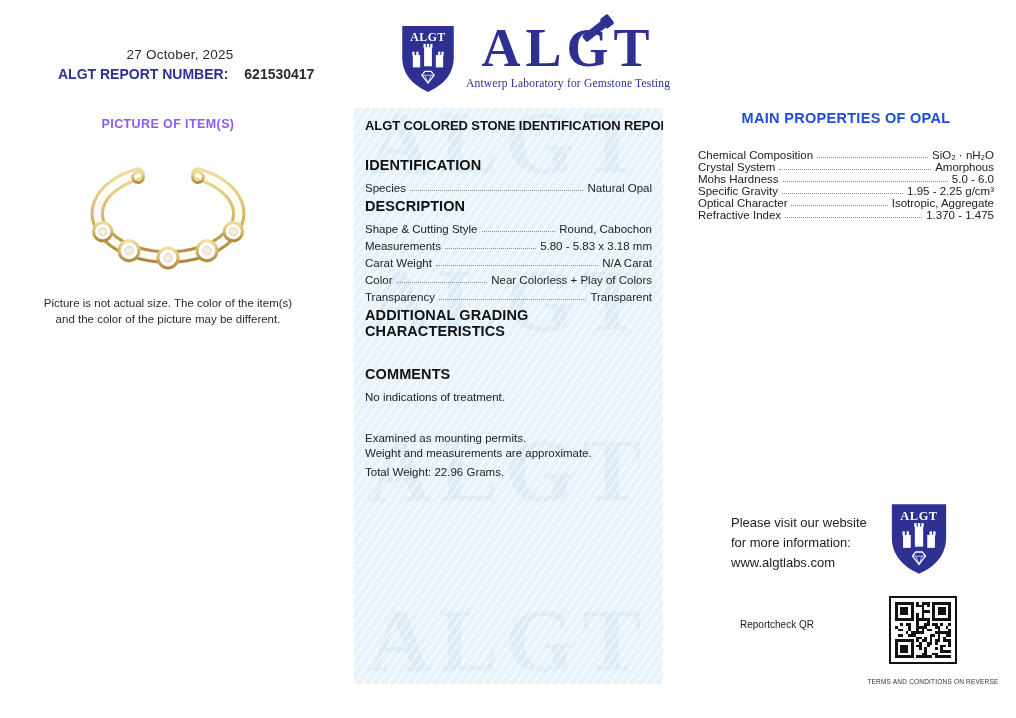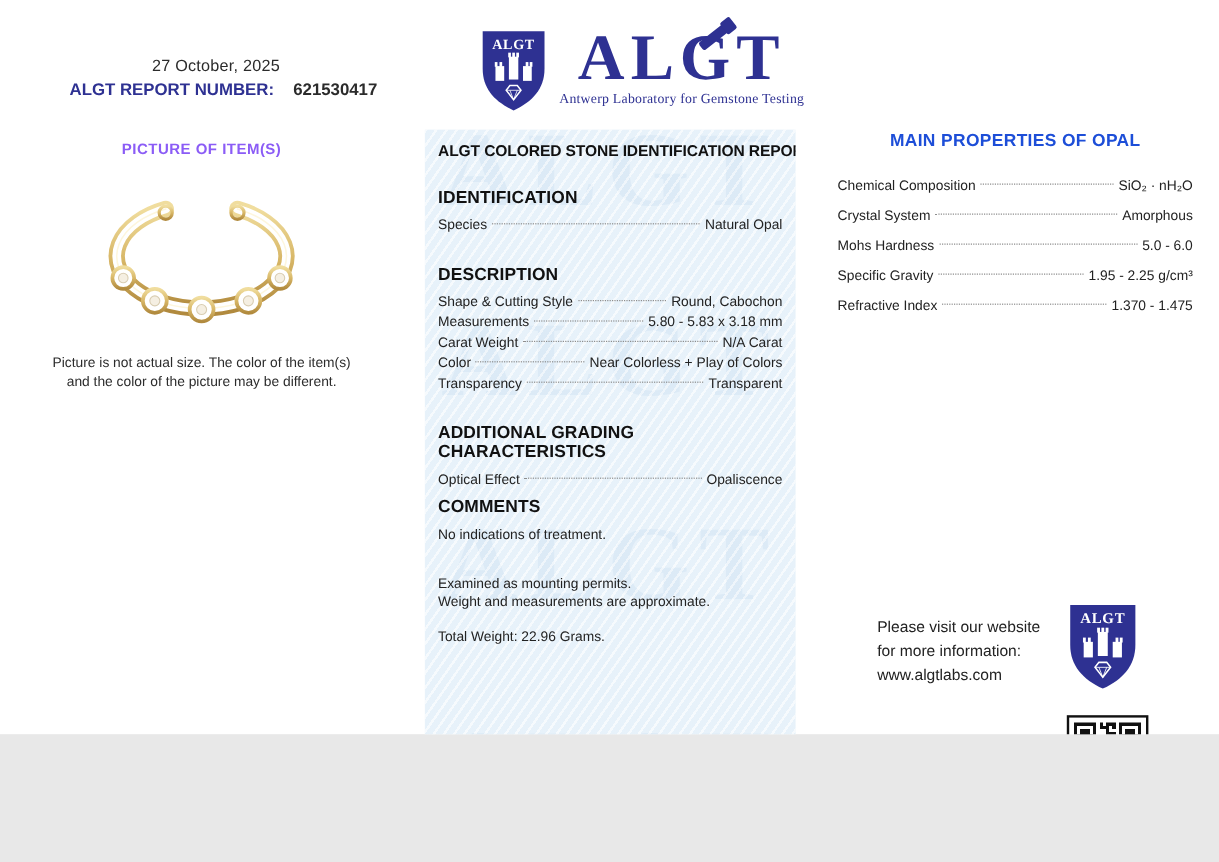--- a/index.html
+++ b/index.html
@@ -1,20 +1,20 @@
 <!DOCTYPE html>
 <html style="--navy: #2e3192; --panel_bg: #edf5fb; --text: #1d1d1d; --gold: #c9a24b;"><head>
 <meta charset="utf-8">
 <style>
   :root{
     --navy:#2e3192; --panel_bg:#edf5fb; --text:#1d1d1d; --gold:#c9a24b;
   }
   *{box-sizing:border-box;margin:0;padding:0}
   body{background:#e8e8e8;font-family:"Liberation Sans",sans-serif}
-  .page{position:relative;width:1016px;height:612px;background:#ffffff;overflow:hidden;color:var(--text)}
+  .page{position:relative;width:1016px;height:718px;background:#ffffff;overflow:hidden;color:var(--text)}
 
   
   .hdr-left{position:absolute;left:58px;top:47px;width:244px;text-align:center}
   .date{font-size:13.5px;color:#2b2b2b;margin-bottom:4px;letter-spacing:0.2px}
   .repno{font-size:14px;font-weight:bold;white-space:nowrap}
   .repno-label{color:var(--navy)}
   .repno-value{color:#2b2b2b;margin-left:16px}
 
   
   .logo{position:absolute;left:400px;top:24px;display:flex;align-items:flex-start;gap:10px}
@@ -30,36 +30,36 @@
   .pic-heading{font-size:12.5px;font-weight:bold;letter-spacing:0.4px;color:#8b5cf6}
   .ring-box{margin:8px auto 0;width:210px;height:140px;display:flex;align-items:center;justify-content:center}
   .disclaimer{margin-top:16px;font-size:11.5px;color:#2c2c2c;line-height:1.4}
 
   
   .panel{position:absolute;left:354px;top:108px;width:309px;height:576px;background:var(--panel_bg);overflow:hidden}
   .panel::after{content:"";position:absolute;inset:0;background:repeating-linear-gradient(125deg,rgba(255,255,255,0.5) 0 2px,rgba(214,232,247,0.25) 2px 7px);pointer-events:none}
   .wm{position:absolute;left:0;right:0;text-align:center;font-family:"Liberation Serif",serif;font-weight:bold;font-size:88px;letter-spacing:8px;color:rgba(125,172,219,0.13);user-select:none}
   .panel-inner{position:relative;z-index:2;padding:10px 11px 0}
   .panel-title{font-size:13px;font-weight:bold;color:#111;letter-spacing:-0.1px;white-space:nowrap}
-  .sec{font-size:14.5px;font-weight:bold;color:#111;margin-top:27px;letter-spacing:0.1px}
-  .row{display:flex;align-items:center;font-size:11.5px;color:#222;margin-top:5px}
+  .sec{font-size:14.5px;font-weight:bold;color:#111;margin-top:4px;letter-spacing:0.1px}
+  .row{display:flex;align-items:flex-end;font-size:11.5px;color:#222;margin-top:5px}
   .sec + .row{margin-top:9px}
   .row .lbl{white-space:nowrap}
   .row .dots{flex:1;border-bottom:1.4px dotted #8d8d8d;margin:0 4px 3px}
   .row .val{white-space:nowrap}
   .cmt{font-size:11.5px;color:#222}
   .cmt.g1{margin-top:9px}
   .cmt.g2{margin-top:29px}
   .cmt.g3{margin-top:3px}
-  .cmt.g4{margin-top:17px}
+  .cmt.g4{margin-top:7px}
 
   
   .props{position:absolute;left:698px;top:110px;width:296px}
   .props-title{text-align:center;font-size:14.5px;font-weight:bold;color:#1d4ed8;letter-spacing:0.3px}
-  .props .row{margin-top:13px}
+  .props .row{margin-top:0}
   .props-title + .row{margin-top:23px}
 
   
   .site{position:absolute;left:731px;top:503px;display:flex;gap:22px;align-items:flex-start}
   .site-text{font-size:13px;line-height:1.55;color:#222;padding-top:10px}
   .site .shield-svg{width:60px;height:72px}
   .reportcheck{position:absolute;left:740px;top:619px;font-size:10px;color:#222}
   .qr-frame{position:absolute;left:889px;top:596px;width:68px;height:68px;border:2px solid #111;background:#fff;padding:4px}
   .qr-frame svg{width:100%;height:100%;display:block}
   .terms{position:absolute;left:866px;top:678px;width:134px;text-align:center;font-size:6.5px;color:#333;letter-spacing:0.2px;white-space:nowrap}
@@ -187,27 +187,22 @@
         <span class="dots"></span>
         <span class="val">Near Colorless + Play of Colors</span>
       </div>
       <div class="row">
         <span class="lbl">Transparency</span>
         <span class="dots"></span>
         <span class="val">Transparent</span>
       </div>
 
       <div class="sec">ADDITIONAL GRADING CHARACTERISTICS</div>
-      <div class="row">
-        <span class="lbl">Optical Effect</span>
-        <span class="dots"></span>
-        <span class="val">Opaliscence</span>
-      </div>
-
-      <div class="sec" style="margin-top:9px">COMMENTS</div>
+
+      <div class="sec" style="margin-top:27px">COMMENTS</div>
       <div class="cmt g1">No indications of treatment.</div>
       <div class="cmt g2">Examined as mounting permits.</div>
       <div class="cmt g3">Weight and measurements are approximate.</div>
       <div class="cmt g4">Total Weight: 22.96 Grams.</div>
     </div>
   </div>
 
   <div class="props">
     <div class="props-title">MAIN PROPERTIES OF OPAL</div>
     <div class="row">
@@ -222,20 +217,25 @@
     </div>
     <div class="row">
       <span class="lbl">Mohs Hardness</span>
       <span class="dots"></span>
       <span class="val">5.0  -  6.0</span>
     </div>
     <div class="row">
       <span class="lbl">Specific Gravity</span>
       <span class="dots"></span>
       <span class="val">1.95  -  2.25 g/cm³</span>
+    </div>
+    <div class="row">
+      <span class="lbl">Optical Character</span>
+      <span class="dots"></span>
+      <span class="val">Isotropic, Aggregate</span>
     </div>
     <div class="row">
       <span class="lbl">Refractive Index</span>
       <span class="dots"></span>
       <span class="val">1.370  -  1.475</span>
     </div>
   </div>
 
   <div class="site">
     <div class="site-text">

